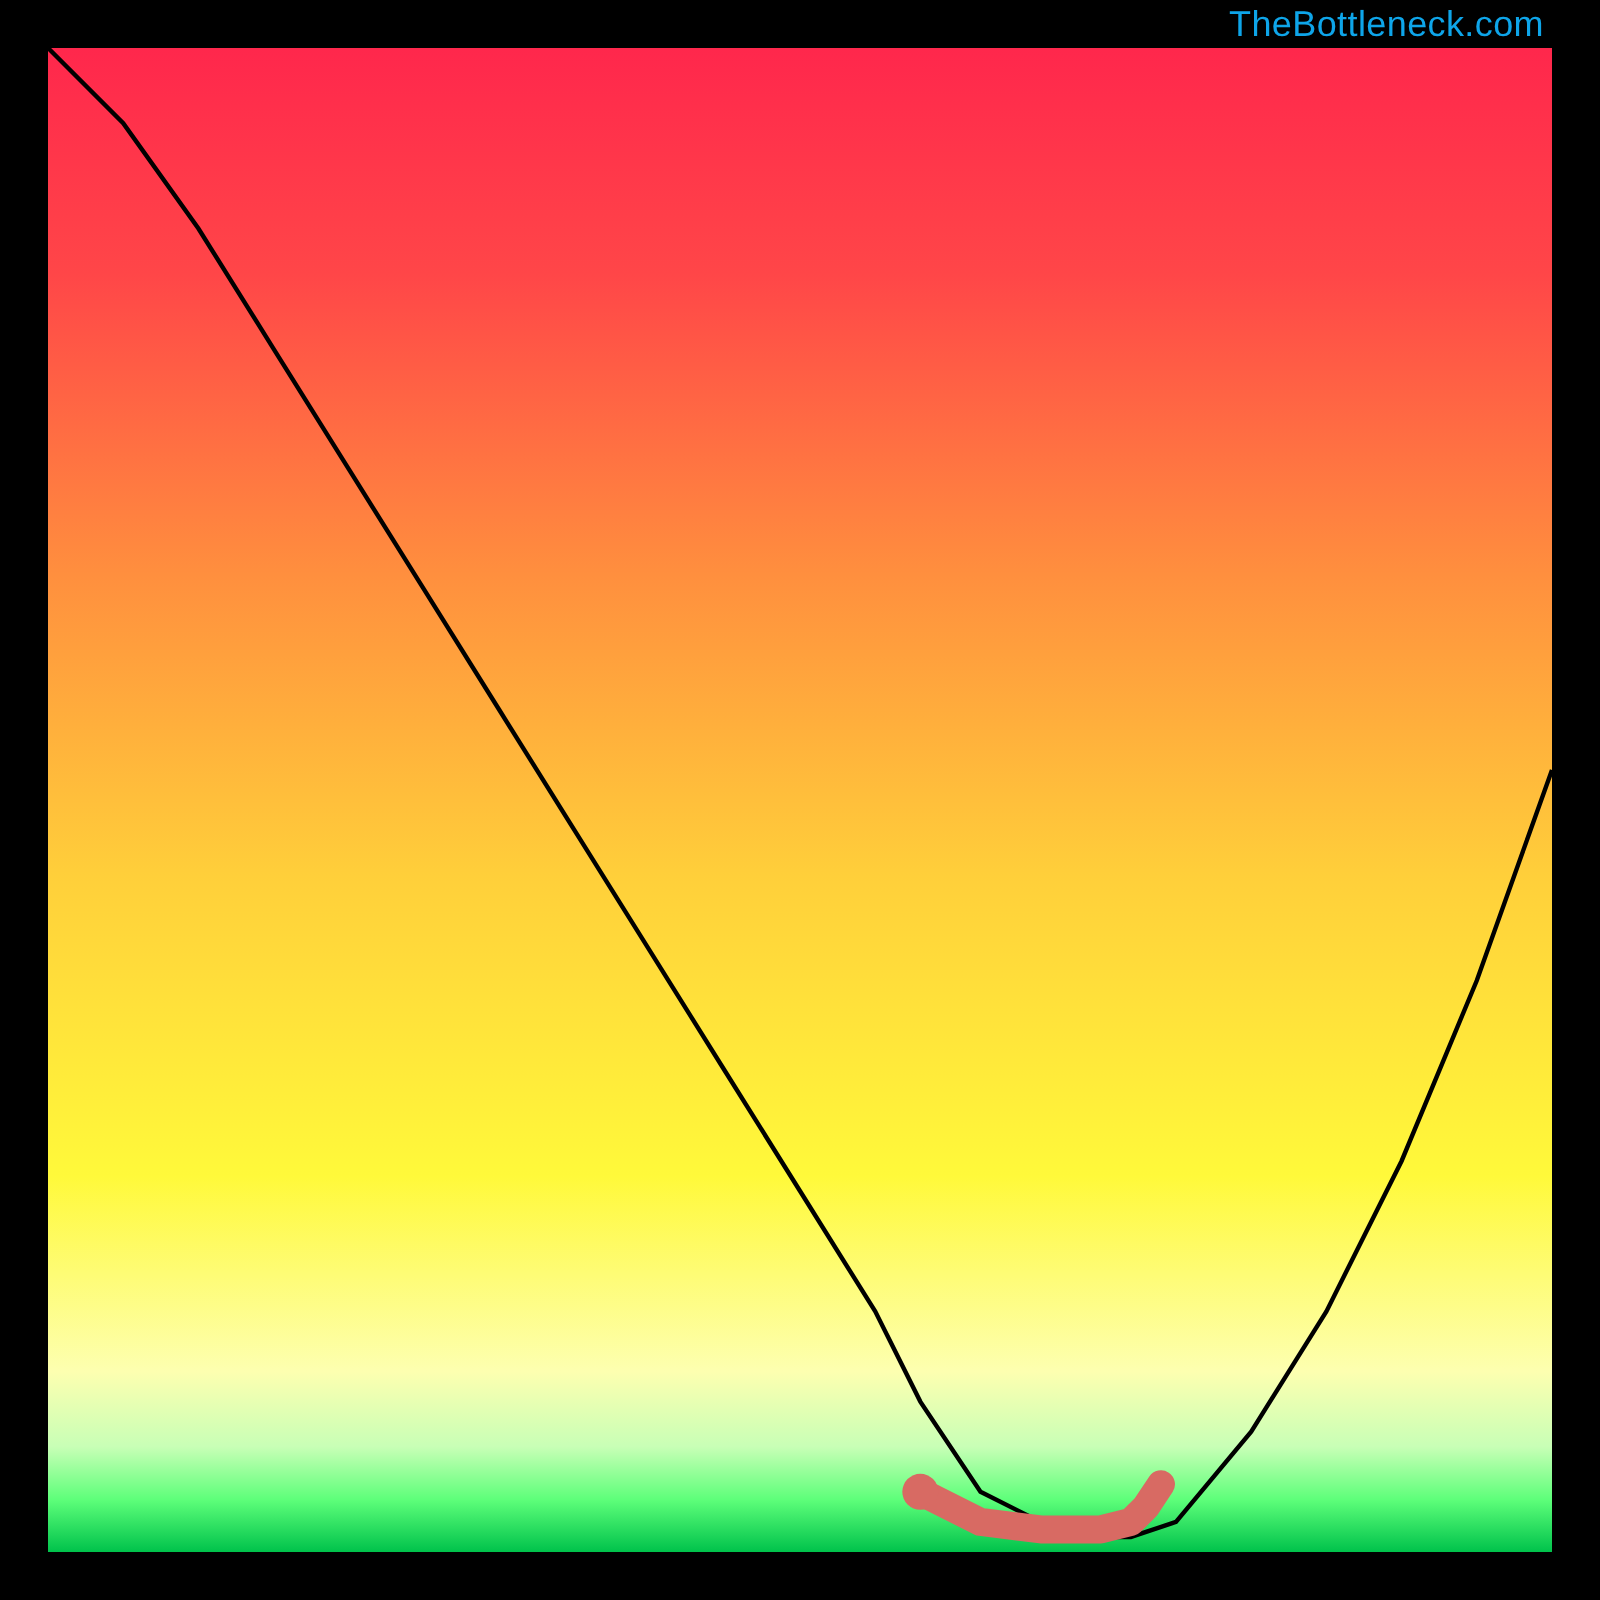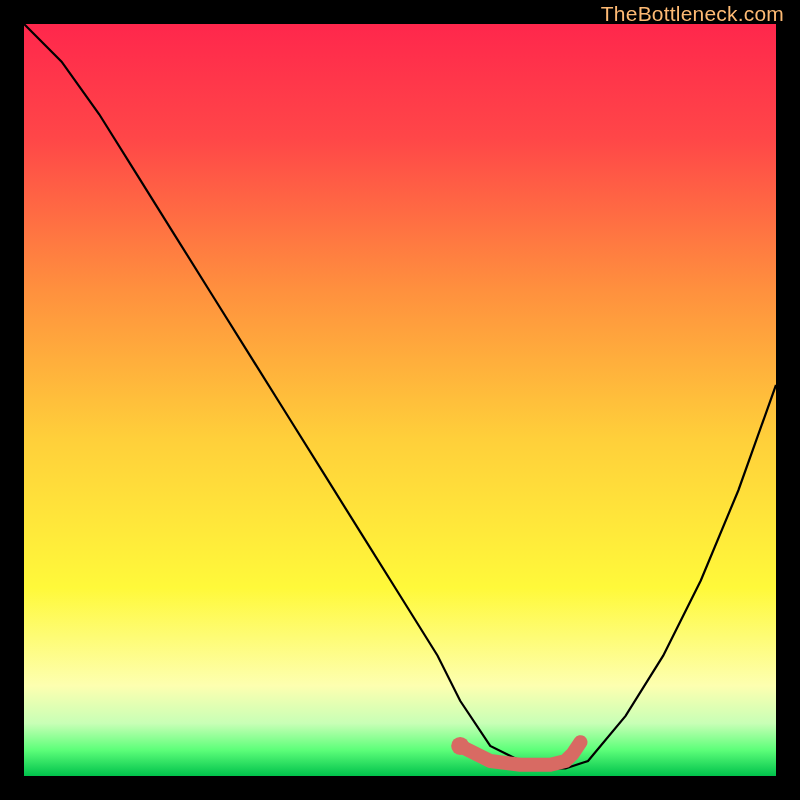--- a/index.html
+++ b/index.html
@@ -26,23 +26,23 @@
     width: 752px;
     height: 752px;
     overflow: hidden;
   }
   .plot-area svg {
     display: block;
   }
   .watermark {
     position: absolute;
     top: 2px;
-    right: 16px;
-    color: #fdba74;
-    font-size: 21px;
+    right: 28px;
+    color: #0ea5e9;
+    font-size: 18px;
     font-weight: 500;
     letter-spacing: 0.2px;
   }
 </style>
 </head>
 <body>
 
 <div class="frame">
 
   <div class="watermark">TheBottleneck.com</div>

